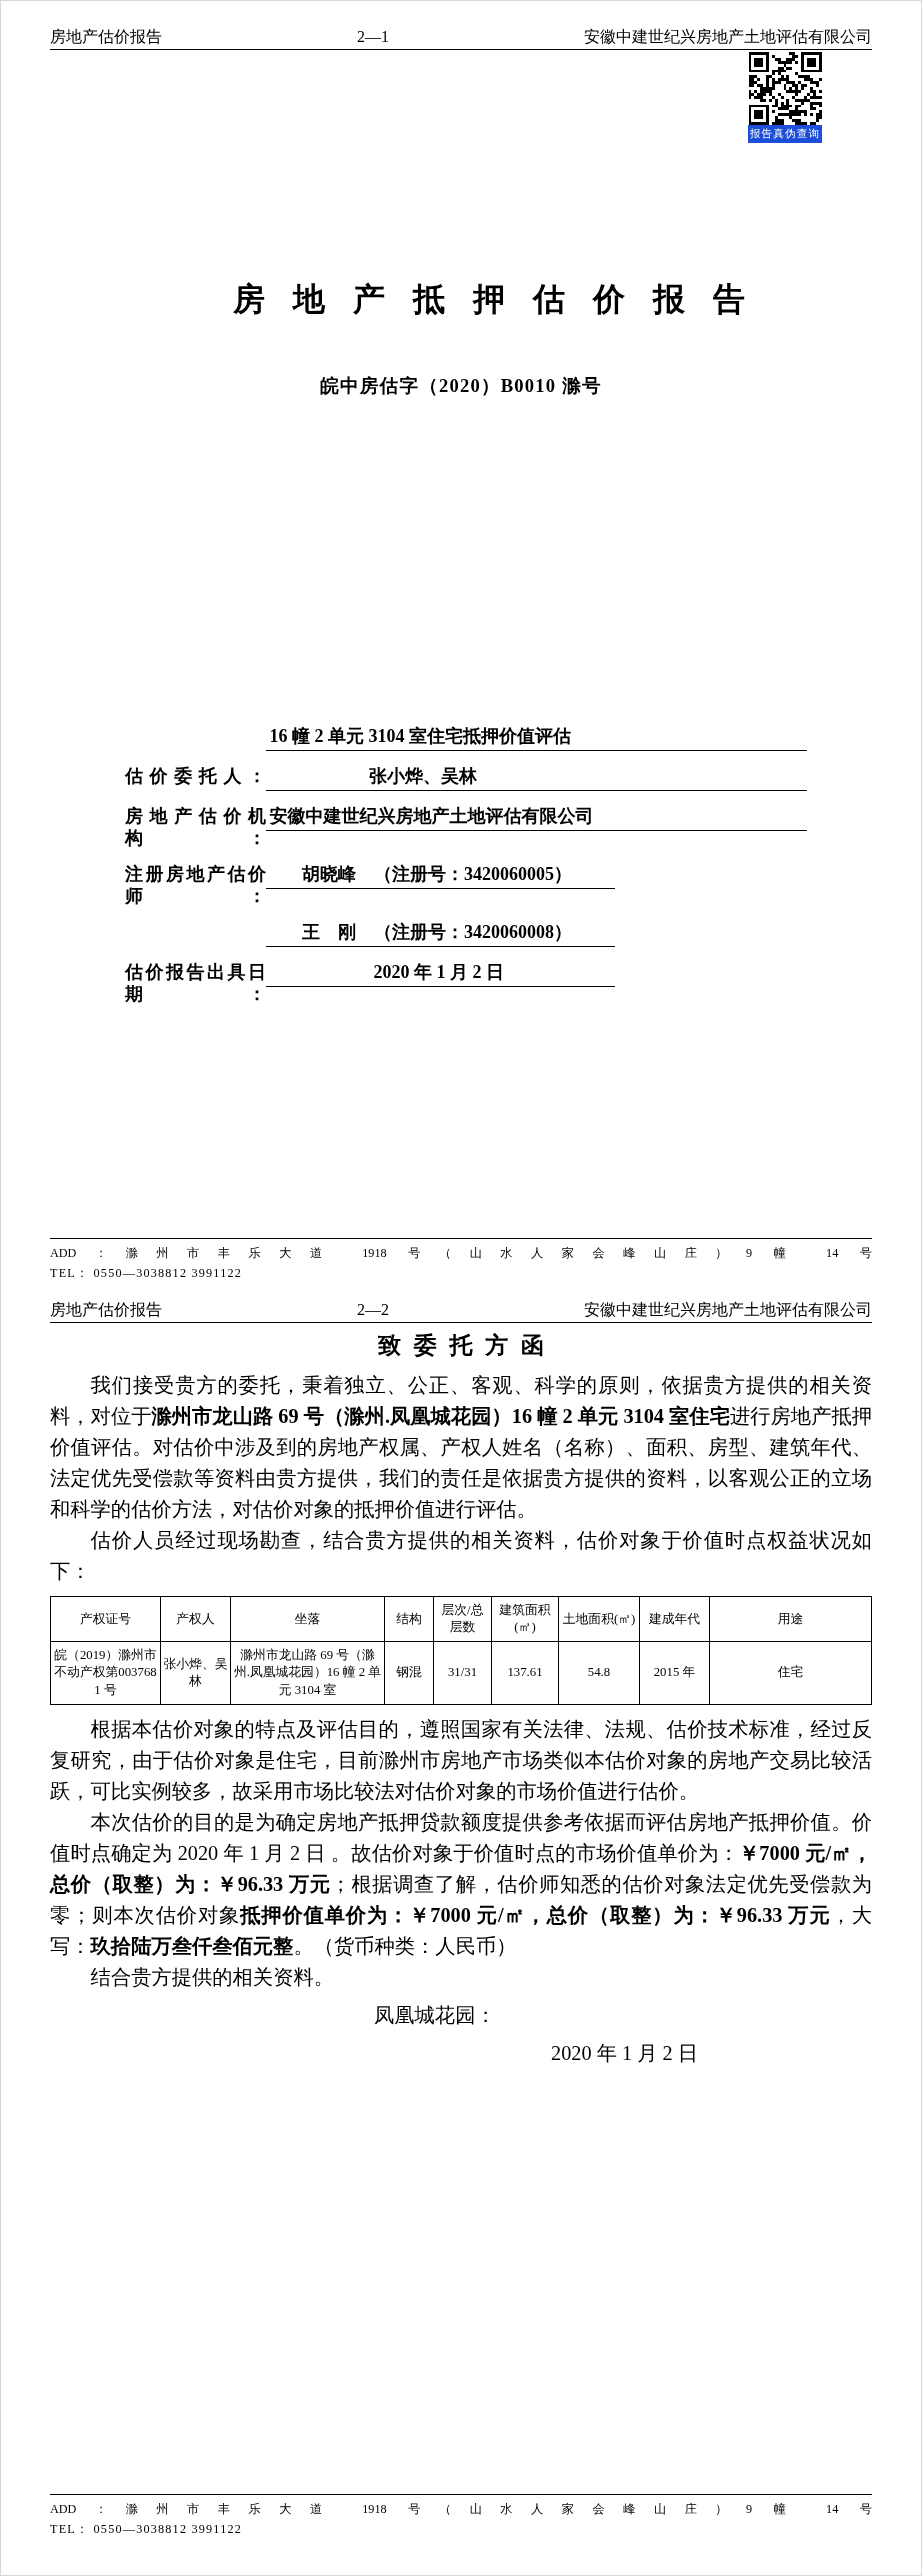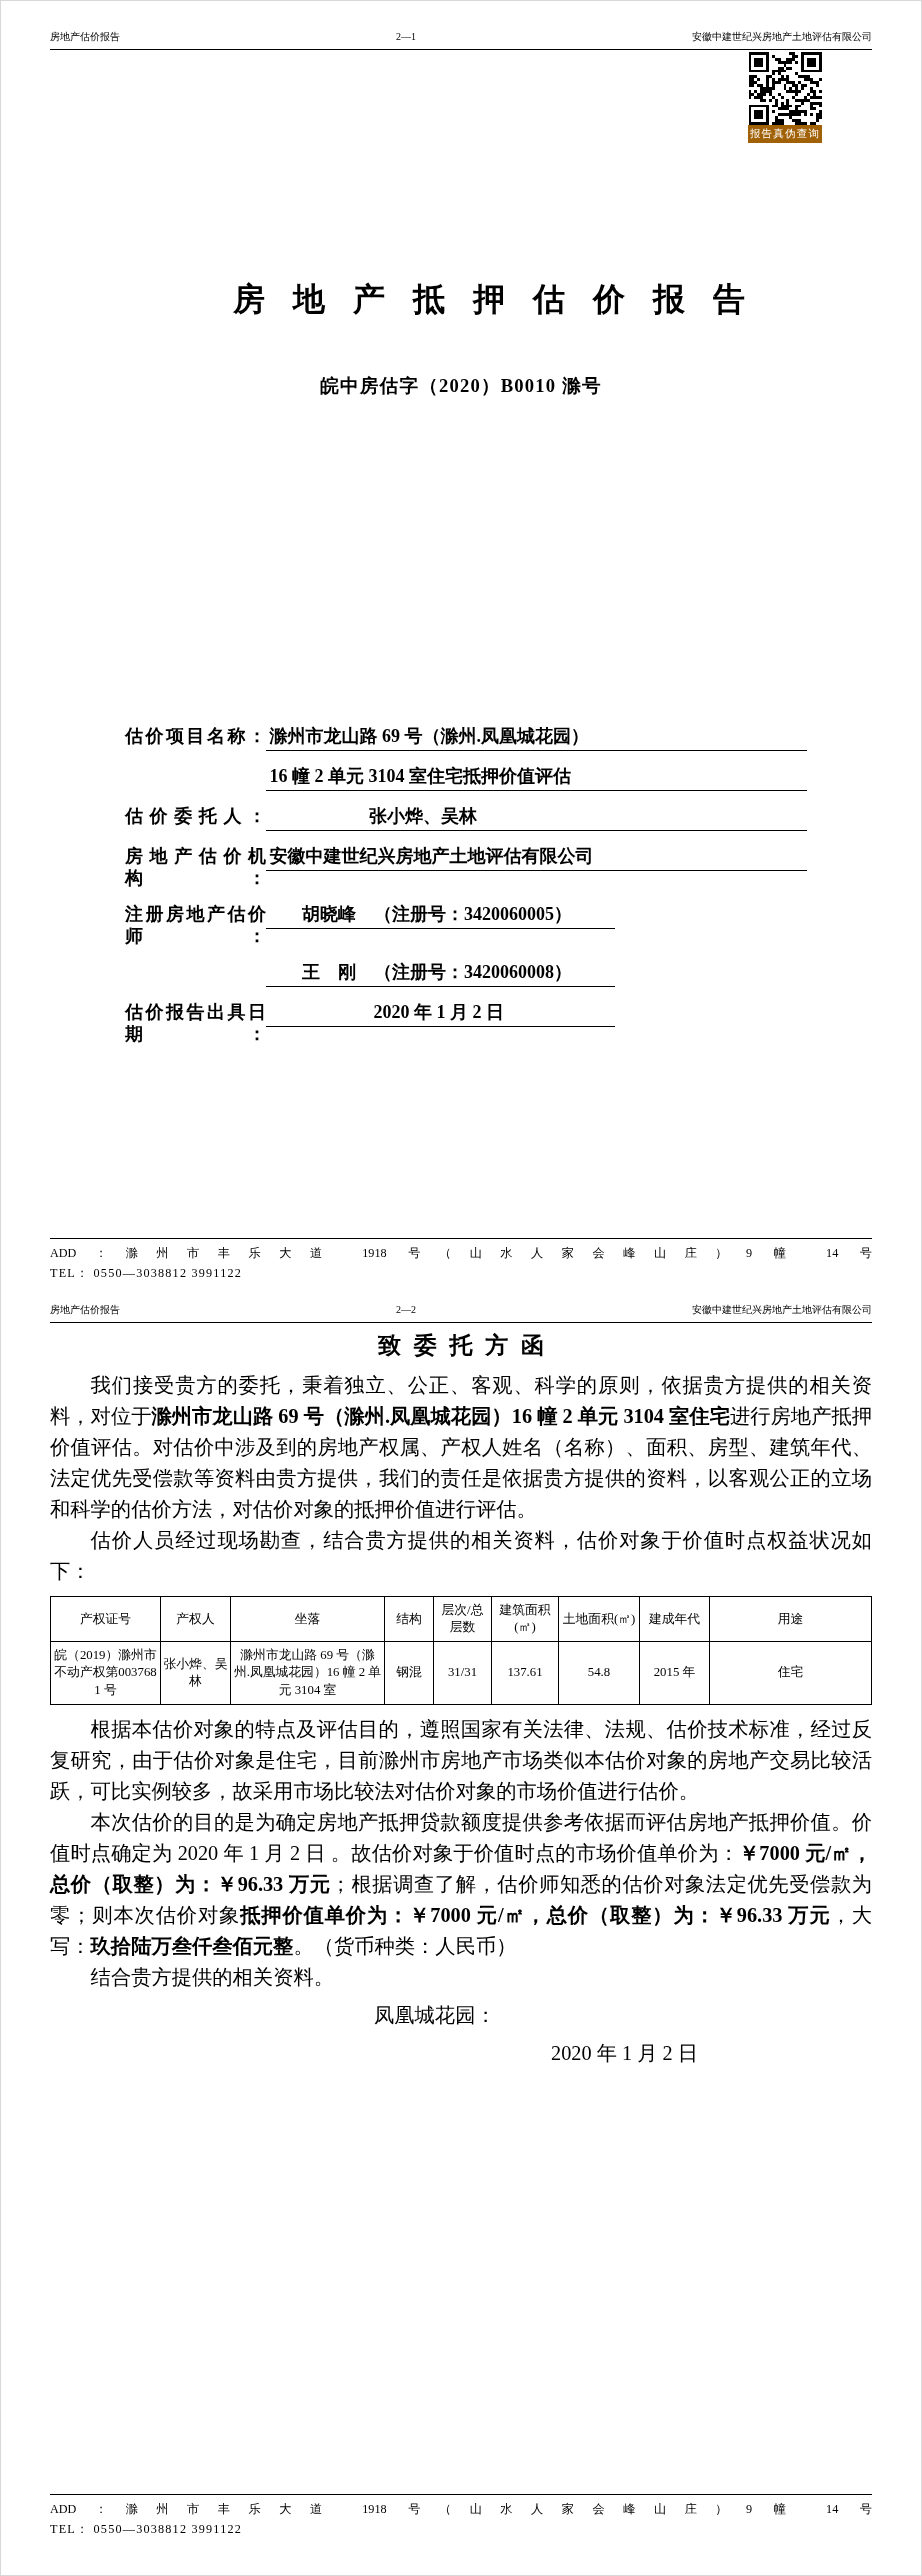--- a/index.html
+++ b/index.html
@@ -3,29 +3,29 @@
 <meta charset="utf-8">
 <style>
   * { margin:0; padding:0; box-sizing:border-box; }
   html,body { background:#f2f2f2; }
   body { font-family:"Liberation Serif","DejaVu Serif",serif; color:#000; }
   .page { position:relative; width:922px; height:2576px; margin:0 auto; background:#fff;
           border:0.6px solid #d8d8d8; overflow:hidden; }
 
   
   .hdr { position:absolute; left:49px; width:822px; display:flex; justify-content:space-between;
-         align-items:flex-end; font-size:10px; line-height:15px; border-bottom:0.6px solid #000;
+         align-items:flex-end; font-size:16px; line-height:15px; border-bottom:0.6px solid #000;
          padding-bottom:5.2px; }
   .hdr1 { top:28px; } .hdr2 { top:1301px; }
 
   
   .qr-wrap { position:absolute; top:51px; left:747px; width:74px; }
   .qr-code svg { display:block; width:74px; height:73px; background:#fff; shape-rendering:crispEdges; }
   .qr-code svg rect { fill:#000; }
-  .qr-caption { background:#a16207; color:#fff; font-size:10.5px; letter-spacing:1.2px; text-align:center;
+  .qr-caption { background:#1d4ed8; color:#fff; font-size:10.5px; letter-spacing:1.2px; text-align:center;
                 padding:1.7px 0 2.3px; }
 
   
   .title1 { position:absolute; top:277px; left:0; width:100%; text-align:center; font-size:32px;
             font-weight:bold; letter-spacing:28px; text-indent:28px; white-space:nowrap;margin-left:28px; }
   .docno  { position:absolute; top:372px; left:0; width:100%; text-align:center; font-size:18.6px;
             font-weight:bold; letter-spacing:1.2px; }
 
   .form { position:absolute; top:724px; left:124px; width:682px; }
   .frow { display:flex; align-items:baseline; margin-bottom:14px; }
@@ -380,24 +380,20 @@
         </svg>
     </div>
     <div class="qr-caption">报告真伪查询</div>
   </div>
 
   <h1 class="title1">房地产抵押估价报告</h1>
   <div class="docno">皖中房估字（2020）B0010 滁号</div>
 
   <div class="form">
     <div class="frow">
-      <span class="flabel">估价项目名称：</span>
-      <span class="fvalue">滁州市龙山路 69 号（滁州.凤凰城花园）</span>
-    </div>
-    <div class="frow">
       <span class="flabel"></span>
       <span class="fvalue">16 幢 2 单元 3104 室住宅抵押价值评估</span>
     </div>
     <div class="frow">
       <span class="flabel">估价委托人：</span>
       <span class="fvalue pad-mid">张小烨、吴林</span>
     </div>
     <div class="frow">
       <span class="flabel">房地产估价机构：</span>
       <span class="fvalue">安徽中建世纪兴房地产土地评估有限公司</span>

